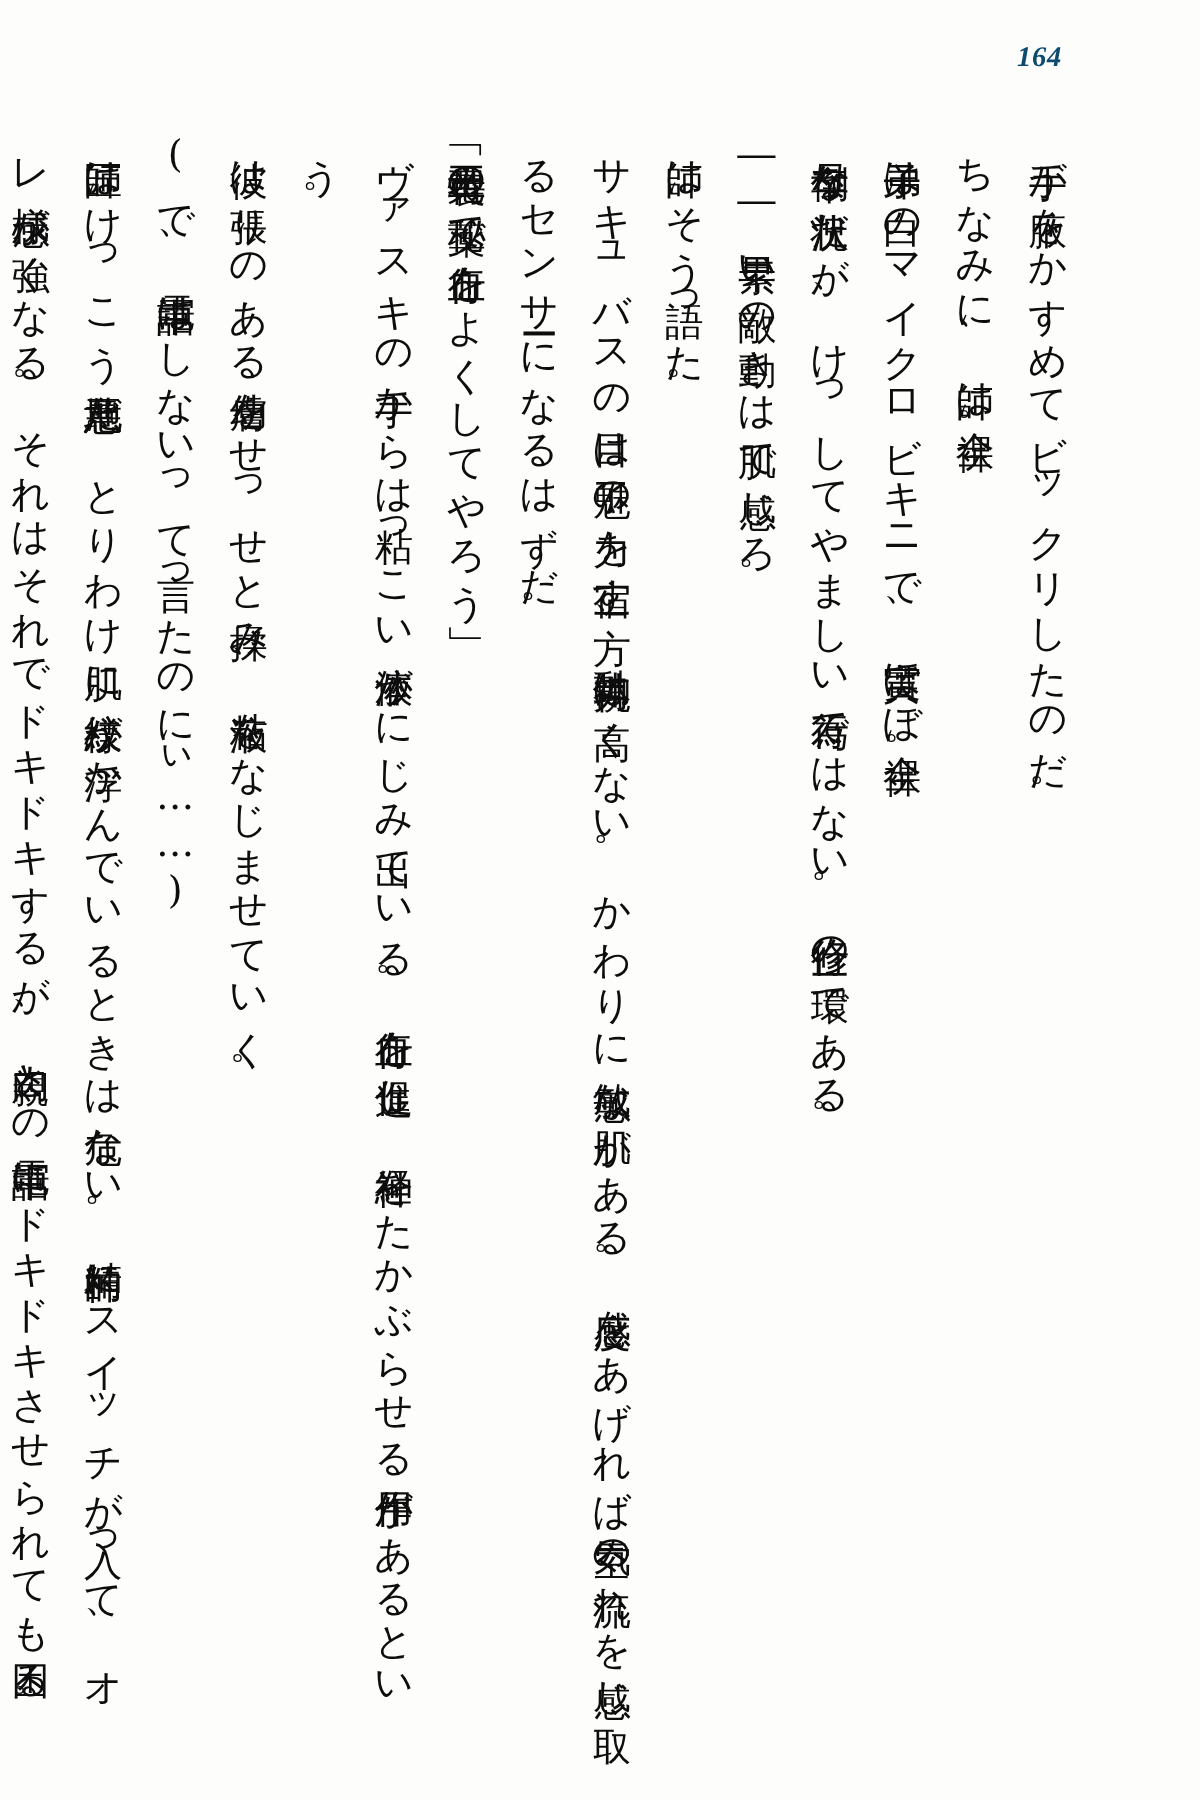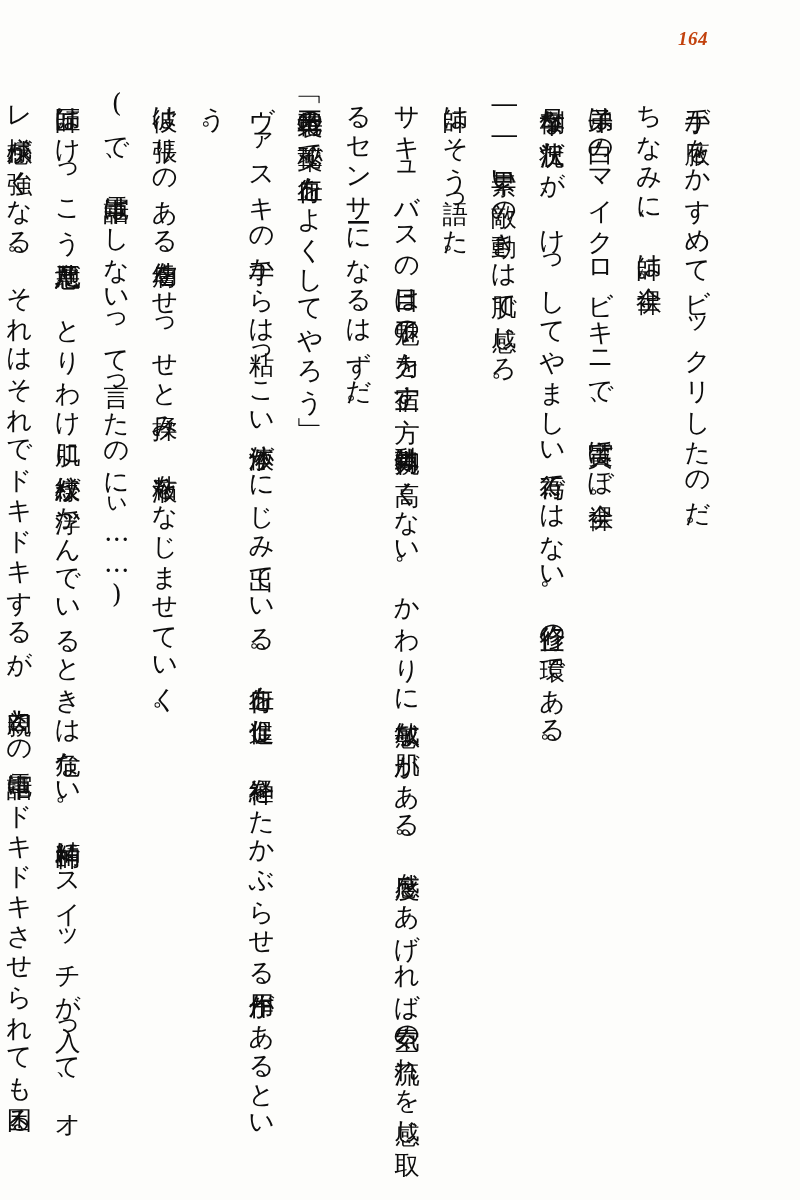--- a/index.html
+++ b/index.html
@@ -23,21 +23,21 @@
   }
   .page-number {
     position: absolute;
     top: 28px;
     right: 92px;
     font-family: "Liberation Serif", serif;
     font-style: italic;
     font-weight: 700;
     font-size: 19px;
     letter-spacing: 0.5px;
-    color: #c2410c;
+    color: #0c4a6e;
   }
   .text-body {
     position: absolute;
     top: 88px;
     right: 78px;
     left: 78px;
     height: 1060px;
     writing-mode: vertical-rl;
     text-orientation: upright;
     font-family: "DejaVu Serif", "Liberation Serif", serif;

